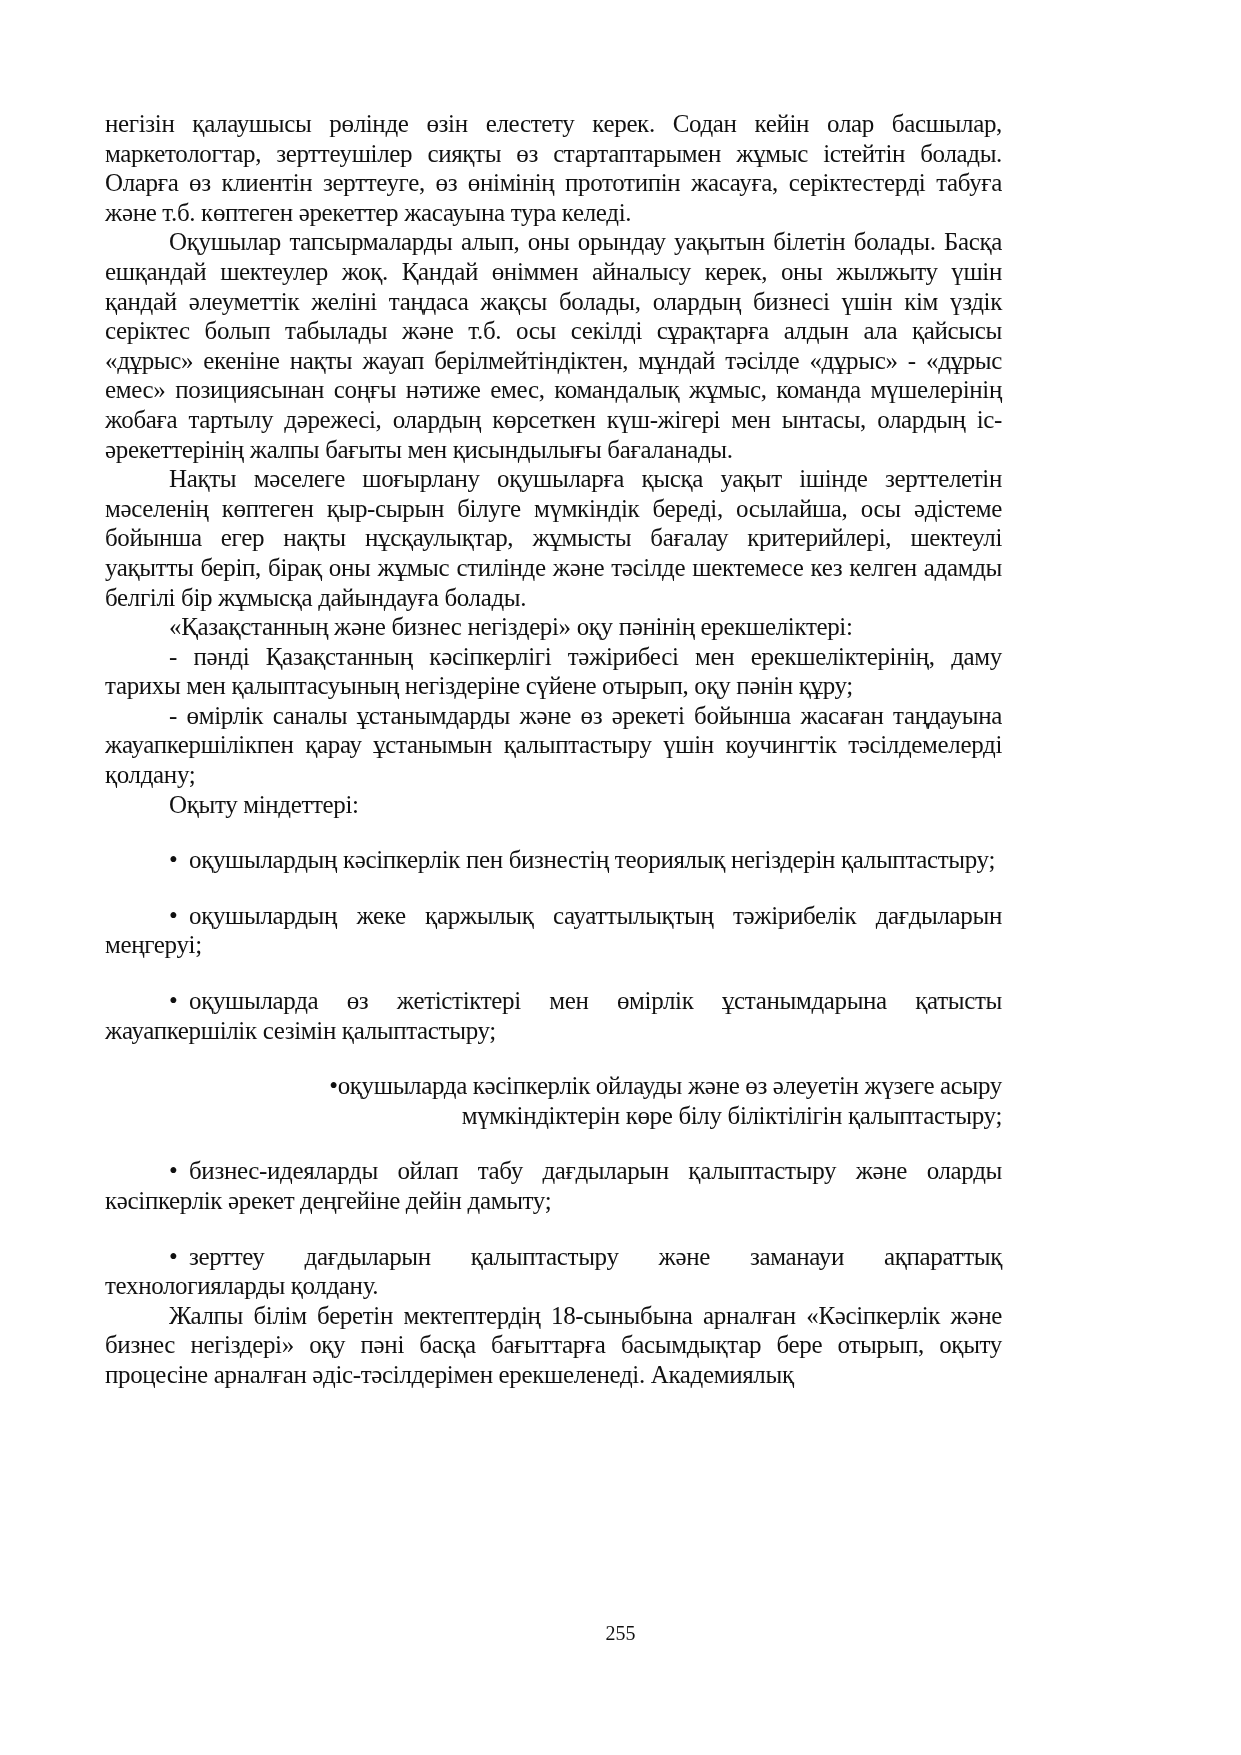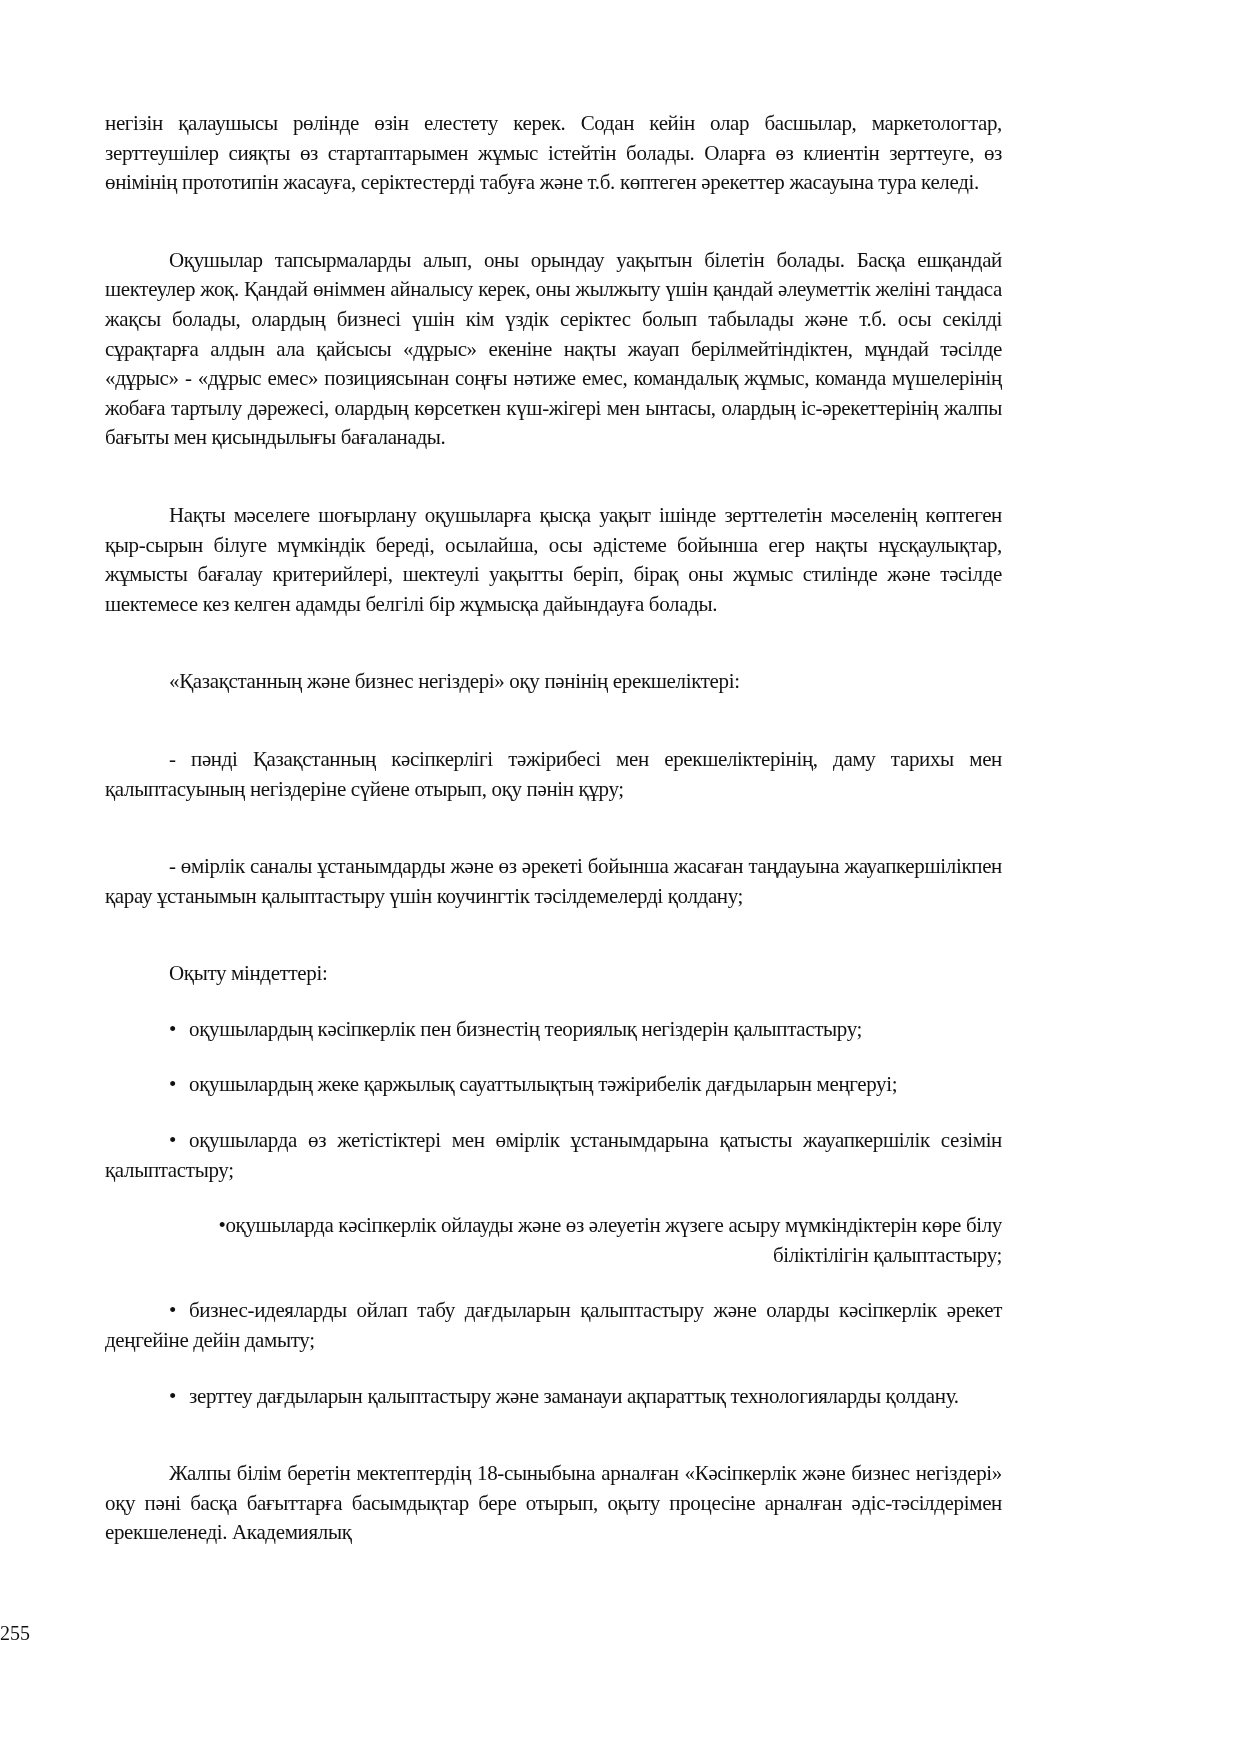--- a/index.html
+++ b/index.html
@@ -12,42 +12,42 @@
     color: #111111;
   }
   .page {
     position: absolute;
     left: 105px;
     top: 109px;
     width: 897px;
   }
   .p {
     margin: 0;
-    font-size: 21px;
+    font-size: 25px;
     line-height: 29.6px;
     text-align: justify;
     letter-spacing: -0.35px;
     word-spacing: 0px;
   }
-  .indent { text-indent: 64px; margin-top: 48px; }
+  .indent { text-indent: 64px; }
   .bullet {
     margin-top: 26px;
   }
   .bullet-dot {
     display: inline-block;
     width: 20px;
     text-indent: 0;
   }
   .em { }
   .page-number {
     position: absolute;
     top: 1622px;
     left: 0;
     width: 1241px;
-    text-align: left;
+    text-align: center;
     font-size: 20px;
     font-family: "Liberation Serif", "DejaVu Serif", serif;
     color: #111111;
   }
 </style>
 </head>
 <body>
 
 <div class="page">
   <p class="p">негізін қалаушысы рөлінде өзін елестету керек. Содан кейін олар басшылар, маркетологтар, зерттеушілер сияқты өз стартаптарымен жұмыс істейтін болады. Оларға өз клиентін зерттеуге, өз өнімінің прототипін жасауға, серіктестерді табуға және т.б. көптеген әрекеттер жасауына тура келеді.</p>

